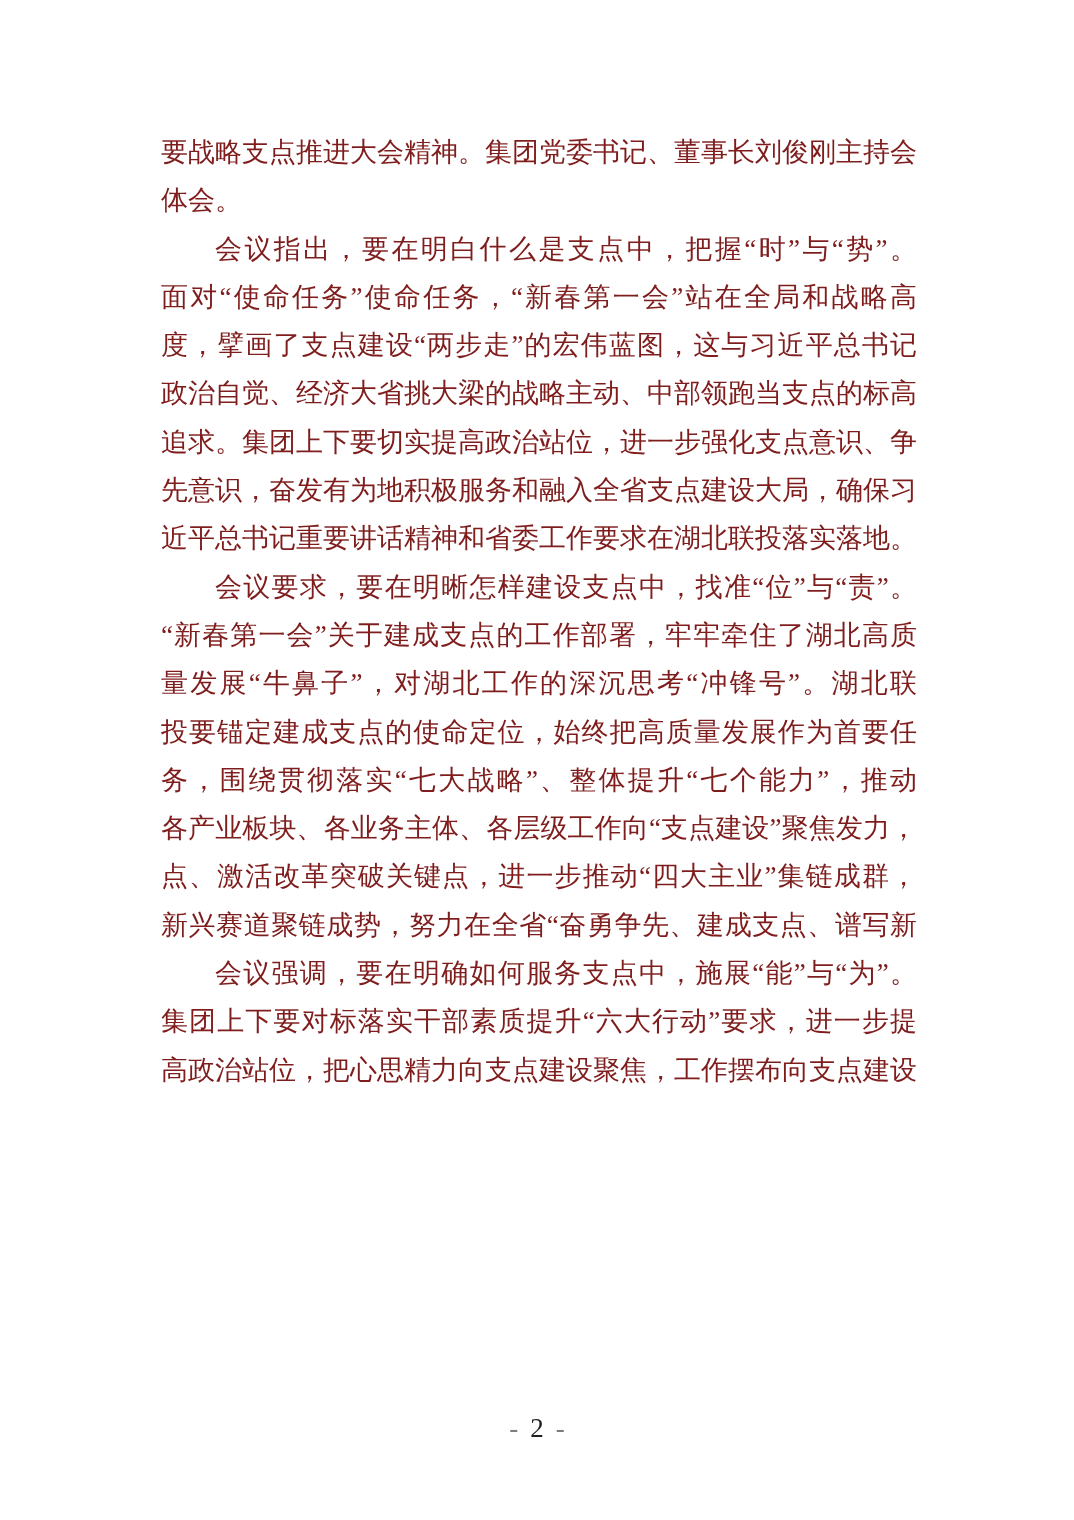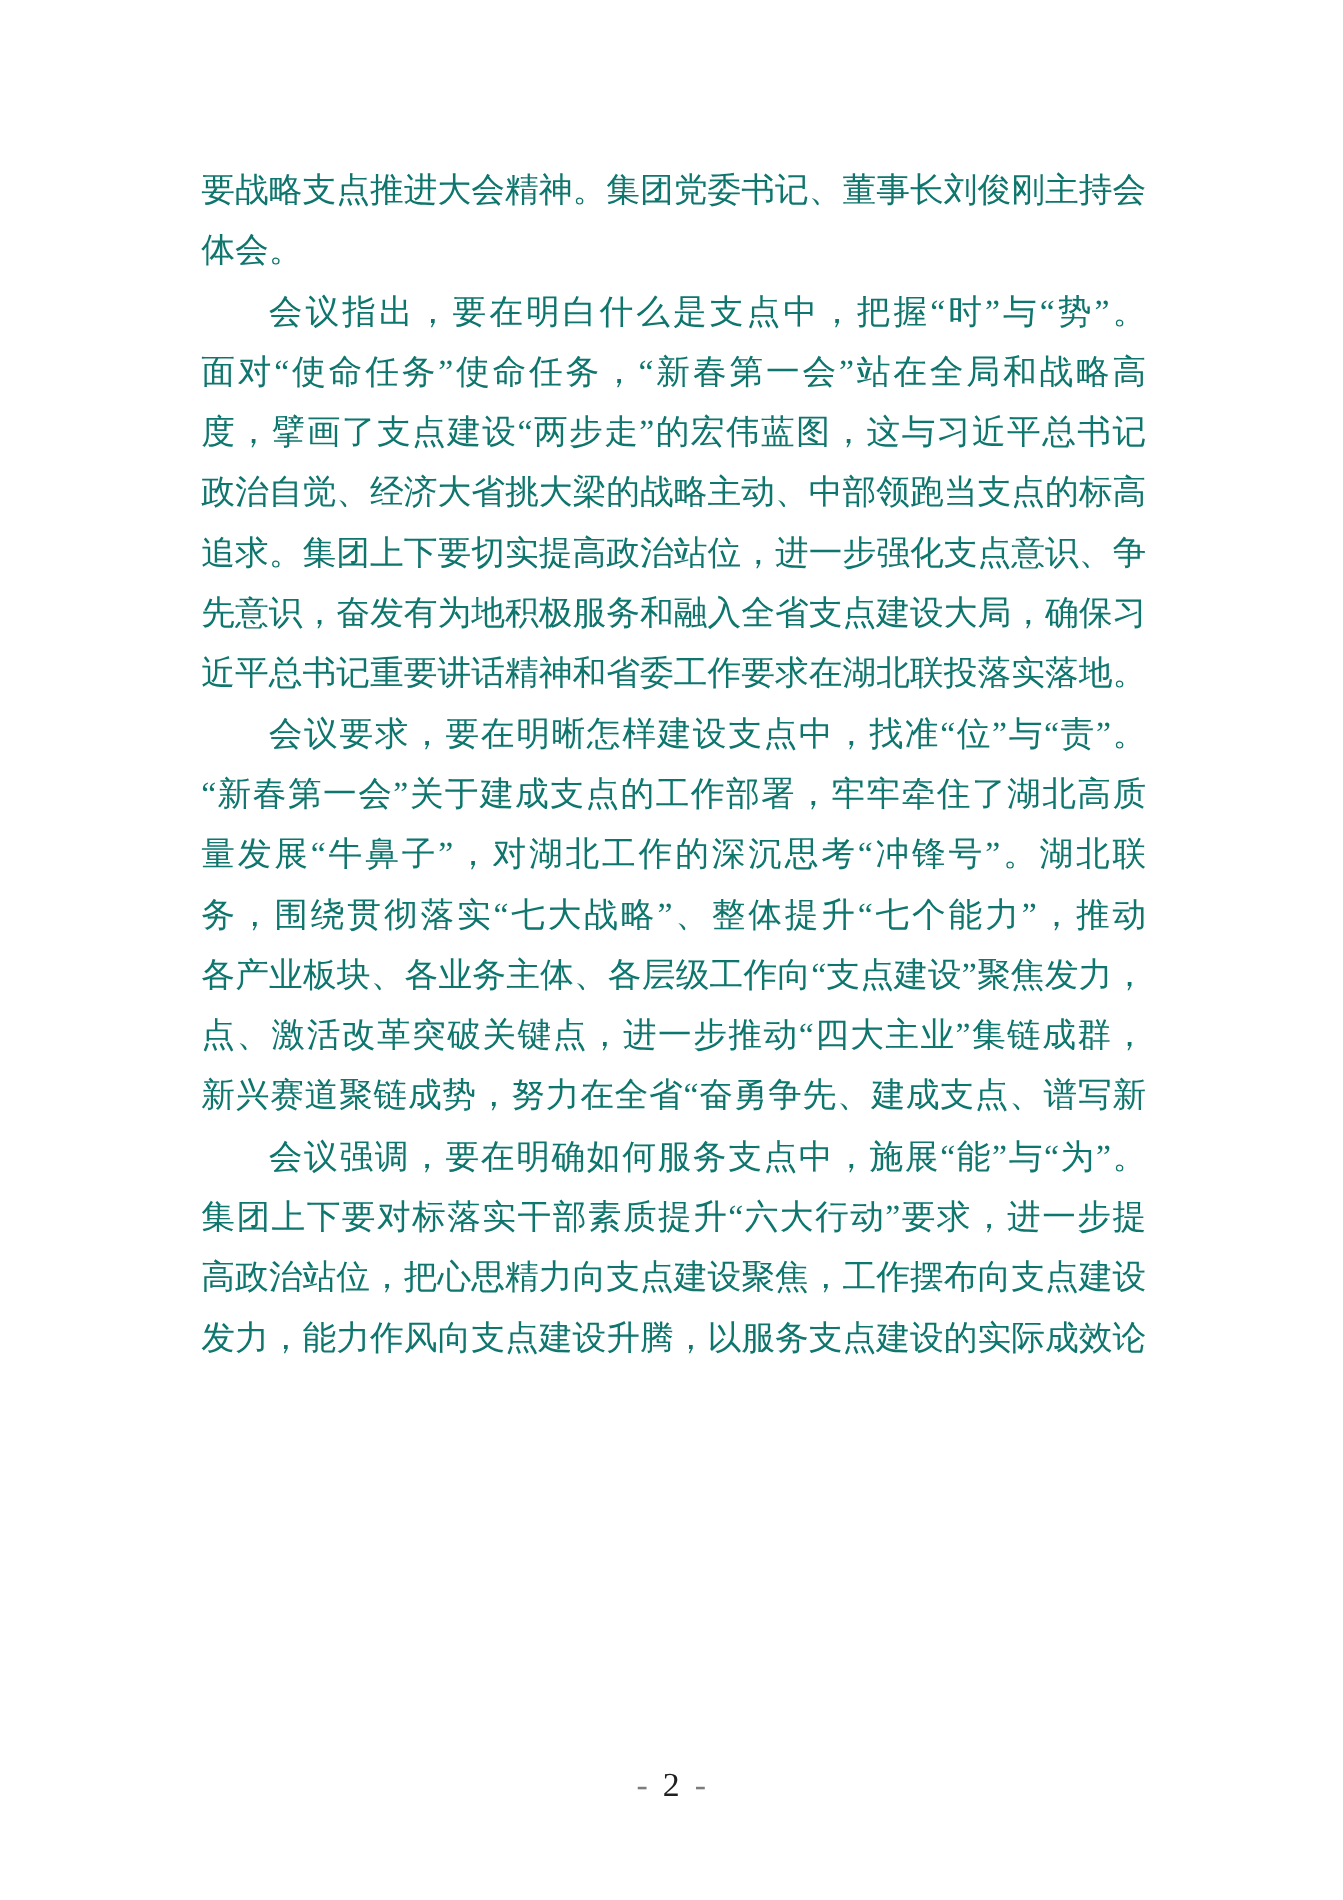--- a/index.html
+++ b/index.html
@@ -13,21 +13,21 @@
     height: 1520px;
     background: #ffffff;
     overflow: hidden;
     font-family: "Liberation Serif", serif;
   }
   .body-text {
     position: absolute;
     left: 161px;
     top: 128px;
     width: 756px;
-    color: #0f766e;
+    color: #7f1d1d;
     font-size: 27px;
     line-height: 48.3px;
   }
   .line {
     text-align: justify;
     text-justify: inter-character;
   }
   .line.full {
     text-align-last: justify;
   }
@@ -67,25 +67,25 @@
       <div class="line full indent">会议指出，要在明白什么是支点中，把握“时”与“势”。</div>
       <div class="line full">面对“使命任务”使命任务，“新春第一会”站在全局和战略高</div>
       <div class="line full">度，擘画了支点建设“两步走”的宏伟蓝图，这与习近平总书记</div>
       <div class="line full">政治自觉、经济大省挑大梁的战略主动、中部领跑当支点的标高</div>
       <div class="line full">追求。集团上下要切实提高政治站位，进一步强化支点意识、争</div>
       <div class="line full">先意识，奋发有为地积极服务和融入全省支点建设大局，确保习</div>
       <div class="line full">近平总书记重要讲话精神和省委工作要求在湖北联投落实落地。</div>
       <div class="line full indent">会议要求，要在明晰怎样建设支点中，找准“位”与“责”。</div>
       <div class="line full">“新春第一会”关于建成支点的工作部署，牢牢牵住了湖北高质</div>
       <div class="line full">量发展“牛鼻子”，对湖北工作的深沉思考“冲锋号”。湖北联</div>
+      <div class="line full">投要锚定建成支点的使命定位，始终把高质量发展作为首要任</div>
       <div class="line full">务，围绕贯彻落实“七大战略”、整体提升“七个能力”，推动</div>
       <div class="line full">各产业板块、各业务主体、各层级工作向“支点建设”聚焦发力，</div>
       <div class="line full">点、激活改革突破关键点，进一步推动“四大主业”集链成群，</div>
       <div class="line full">新兴赛道聚链成势，努力在全省“奋勇争先、建成支点、谱写新</div>
       <div class="line full indent">会议强调，要在明确如何服务支点中，施展“能”与“为”。</div>
       <div class="line full">集团上下要对标落实干部素质提升“六大行动”要求，进一步提</div>
       <div class="line full">高政治站位，把心思精力向支点建设聚焦，工作摆布向支点建设</div>
-      <div class="line full">发力，能力作风向支点建设升腾，以服务支点建设的实际成效论</div>
     </div>
   <div class="page-number">
     <span class="dash">-</span><span class="num">2</span><span class="dash">-</span>
   </div>
 </div>
 
 </body></html>

